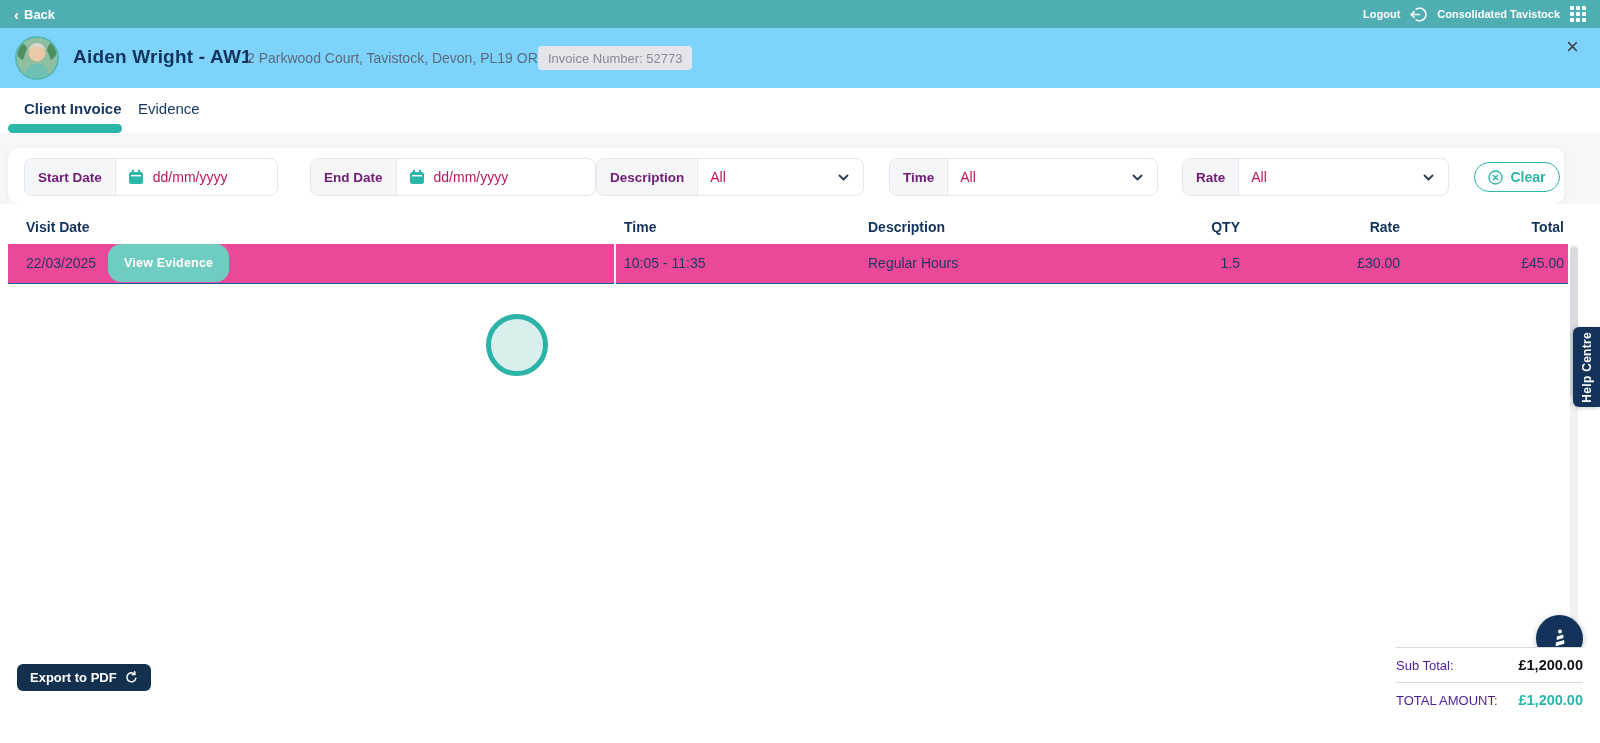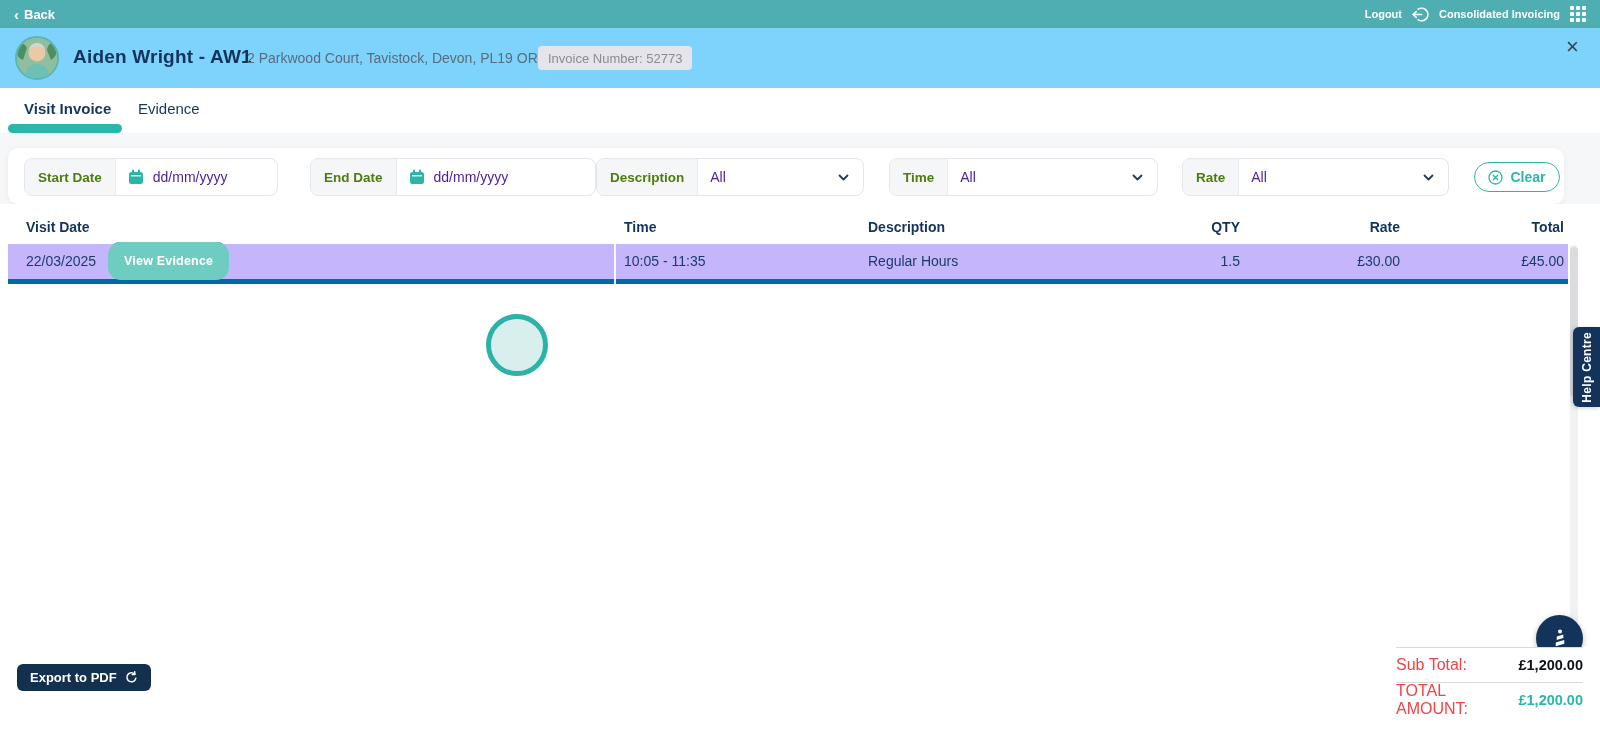--- a/index.html
+++ b/index.html
@@ -31,42 +31,42 @@
   .tab.active { font-weight:700; }
   .tab-indicator { position:absolute; left:8px; top:36px; width:114px; height:9px; border-radius:5px; background:#2AB7A9; }
 
   
   .filter-strip { position:absolute; left:0; top:133px; width:1600px; height:79px; background:#F6F7F8; }
   .filter-card { position:absolute; left:8px; top:15px; width:1556px; height:56px; background:#fff;
     border-radius:10px; box-shadow:0 1px 6px rgba(0,0,0,0.06); }
   .fgroup { position:absolute; top:10px; height:38px; border:1px solid #E3E6EA; border-radius:8px;
     display:flex; align-items:stretch; background:#fff; overflow:hidden; }
   .fgroup .flabel { background:#F5F6F8; border-right:1px solid #E6E9ED; display:flex; align-items:center;
-    padding:0 13px; font-size:13.5px; font-weight:600; color:#4d7c0f; white-space:nowrap; }
+    padding:0 13px; font-size:13.5px; font-weight:600; color:#701a75; white-space:nowrap; }
   .fgroup .fvalue { display:flex; align-items:center; gap:9px; padding:0 12px; flex:1; position:relative; }
-  .placeholder { color:#4c1d95; font-size:14px; }
+  .placeholder { color:#be185d; font-size:14px; }
   .chev-down { position:absolute; right:13px; top:12px; }
   .clear-btn { position:absolute; left:1466px; top:14px; width:86px; height:30px; border:1.3px solid #2AB7A9;
     border-radius:16px; color:#2AB7A9; font-size:14px; font-weight:600; display:flex; align-items:center;
     justify-content:center; gap:7px; cursor:pointer; background:#fff; }
 
   
   .table-area { position:absolute; left:0; top:204px; width:1600px; height:435px; background:#fff; }
   .thead-row, .trow { position:absolute; left:8px; width:1560px; }
   .thead-row { top:3px; height:37px; font-size:14px; font-weight:600; color:#14335C; }
   .cell { position:absolute; top:50%; transform:translateY(-50%); white-space:nowrap; }
   .c-date { left:18px; }
   .c-btn  { left:100px; }
   .c-time { left:616px; }
   .c-desc { left:860px; }
   .c-qty  { right:328px; text-align:center; }
   .c-rate { right:168px; text-align:right; }
   .c-total{ right:4px;  text-align:right; }
   .tbody { position:absolute; left:0; top:40px; width:1600px; height:395px; }
-  .trow { height:39.5px; border-bottom:5px solid #0369a1; font-size:14px; color:#1A3A5F; background:#c4b5fd; }
+  .trow { height:39.5px; border-bottom:1px solid #0369a1; font-size:14px; color:#1A3A5F; background:#ec4899; }
   .trow.shaded { background:#F4F5F7; border-bottom:1px solid #FDFDFD; }
   .ev-btn { height:38px; padding:0 16px; border:none; border-radius:13px; background:#2AB7A9; color:#fff;
     font-size:12.5px; font-weight:600; font-family:inherit; cursor:pointer; letter-spacing:.2px; }
   .ev-btn.light { background:#6FCCC1; }
   .sticky-sep { position:absolute; left:614px; top:40px; width:2px; height:395px; background:rgba(255,255,255,0.9); pointer-events:none; }
   .scroll-track { position:absolute; left:1570px; top:41px; width:8px; height:398px; background:#F1F1F3; border-radius:4px; }
   .scroll-thumb { position:absolute; left:0; top:2px; width:8px; height:150px; background:#DADBDF; border-radius:4px; }
 
   
   .click-indicator { position:absolute; left:486px; top:314px; width:62px; height:62px; border-radius:50%;
@@ -82,40 +82,40 @@
     box-shadow:0 2px 6px rgba(0,0,0,0.25); }
 
   
   .footer { position:absolute; left:0; top:647px; width:1600px; height:96px; background:#fff; }
   .export-btn { position:absolute; left:17px; top:17px; height:27px; background:#14304F; color:#fff; border:none;
     border-radius:6px; font-family:inherit; font-size:13px; font-weight:700; display:flex; align-items:center;
     gap:8px; padding:0 13px; cursor:pointer; }
   .totals { position:absolute; left:1396px; top:0; width:187px; }
   .tot-div { height:1px; background:#D9DADD; }
   .tot-row { display:flex; align-items:center; justify-content:space-between; height:34px; }
-  .tot-label { font-size:16px; color:#ef4444; }
+  .tot-label { font-size:13px; color:#4c1d95; }
   .tot-val { font-size:14.5px; font-weight:700; color:#0E1218; }
   .tot-val.teal { color:#2AB7A9; }
 </style>
 </head>
 <body>
 
 <div class="topbar">
   <div class="back">
     <span class="chev">‹</span>
     <span>Back</span>
   </div>
   <div class="topright">
     <span style="cursor:pointer;">Logout</span>
     <svg width="17" height="17" viewBox="0 0 17 17" style="cursor:pointer;">
       <path d="M6.2 3.2 A6.3 6.3 0 1 1 6.2 13.8" fill="none" stroke="#fff" stroke-width="1.6" stroke-linecap="round"></path>
       <line x1="1.2" y1="8.5" x2="9.5" y2="8.5" stroke="#fff" stroke-width="1.6" stroke-linecap="round"></line>
       <path d="M4.2 5.6 L1.2 8.5 L4.2 11.4" fill="none" stroke="#fff" stroke-width="1.6" stroke-linecap="round" stroke-linejoin="round"></path>
     </svg>
-    <span style="cursor:pointer;">Consolidated Invoicing</span>
+    <span style="cursor:pointer;">Consolidated Tavistock</span>
     <svg width="16" height="16" viewBox="0 0 16 16" style="cursor:pointer;">
       <g fill="#fff">
         <rect x="0" y="0" width="4" height="4" rx="1"></rect>
           <rect x="6" y="0" width="4" height="4" rx="1"></rect>
           <rect x="12" y="0" width="4" height="4" rx="1"></rect>
         <rect x="0" y="6" width="4" height="4" rx="1"></rect>
           <rect x="6" y="6" width="4" height="4" rx="1"></rect>
           <rect x="12" y="6" width="4" height="4" rx="1"></rect>
         <rect x="0" y="12" width="4" height="4" rx="1"></rect>
           <rect x="6" y="12" width="4" height="4" rx="1"></rect>
@@ -136,21 +136,21 @@
       <path d="M8 40 Q8 26 20 26 Q32 26 32 40 Z" fill="#6CC0B4"></path>
     </svg>
   </div>
   <span class="client-name">Aiden Wright - AW1</span>
   <span class="client-address">2 Parkwood Court, Tavistock, Devon, PL19 ORH</span>
   <span class="invoice-badge">Invoice Number: 52773</span>
   <span class="close-x">×</span>
 </div>
 
 <div class="tabbar">
-  <span class="tab active" style="left:24px;">Visit Invoice</span>
+  <span class="tab active" style="left:24px;">Client Invoice</span>
   <span class="tab" style="left:138px;">Evidence</span>
   <div class="tab-indicator"></div>
 </div>
 
 <div class="filter-strip">
   <div class="filter-card">
 
     <div class="fgroup" style="left:16px; width:254px;">
       <div class="flabel">Start Date</div>
       <div class="fvalue">

